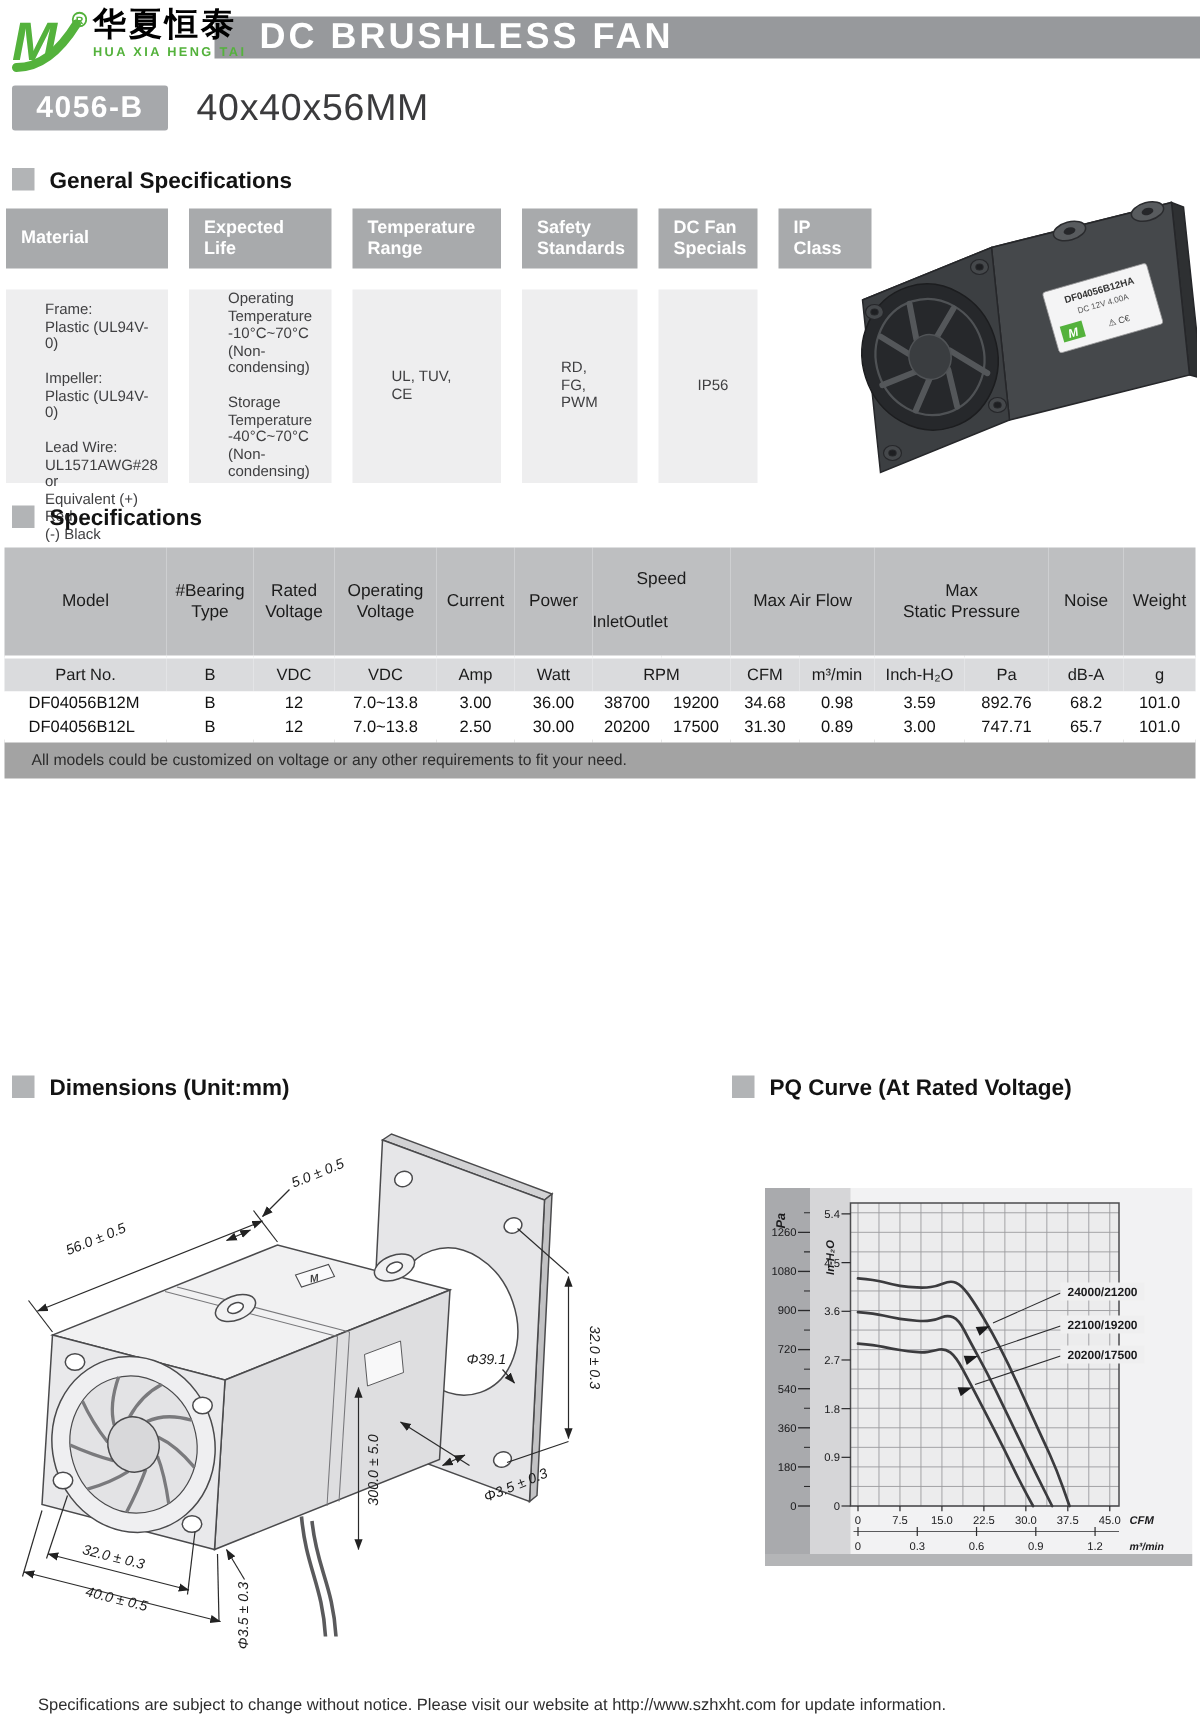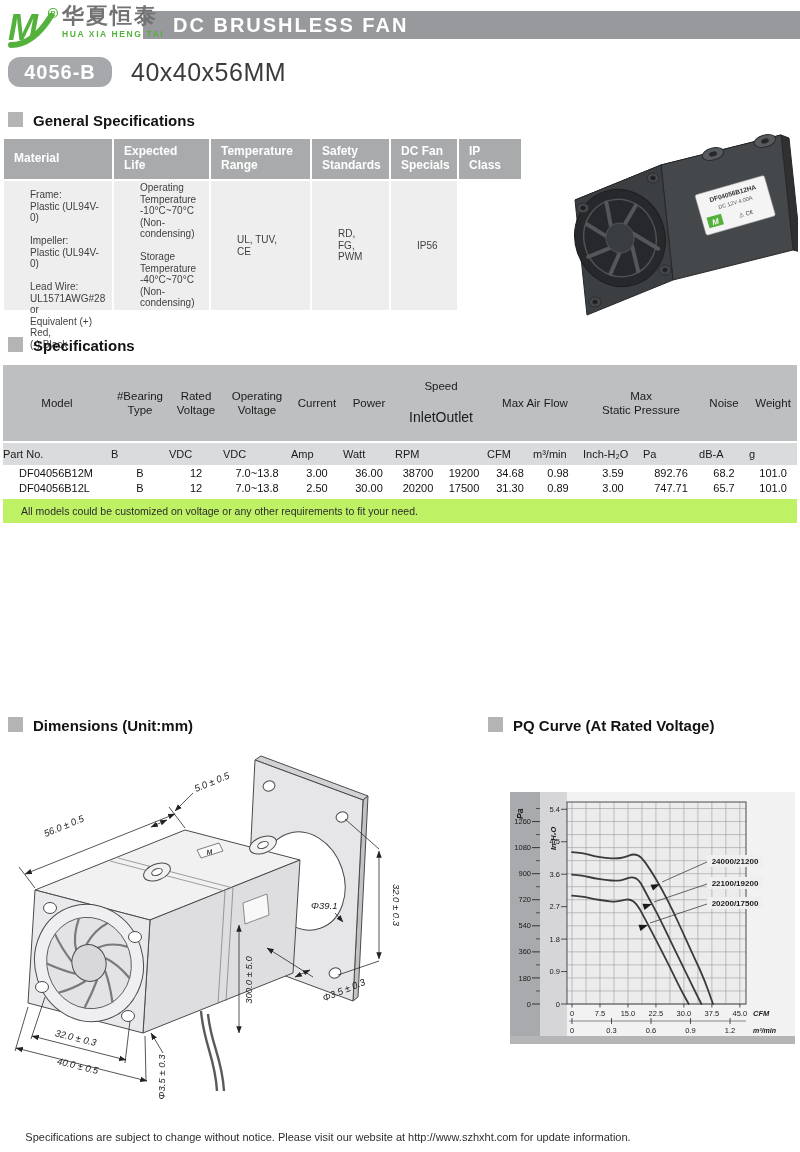--- a/index.html
+++ b/index.html
@@ -3,53 +3,53 @@
 <meta charset="utf-8">
 <style>
   *{margin:0;padding:0;box-sizing:border-box}
   html,body{background:#fff}
   body{font-family:"Liberation Sans",sans-serif;color:#222}
   #page{position:relative;width:800px;height:1152px;background:#fff;overflow:hidden}
   .abs{position:absolute}
 
   
   .banner{left:143px;top:11px;width:657px;height:28px;background:#97999C;color:#fff;
-    font-size:20px;font-weight:bold;letter-spacing:2px;line-height:28px;padding-left:30px}
+    font-size:24px;font-weight:bold;letter-spacing:2px;line-height:28px;padding-left:30px}
   .logo-wrap{left:6px;top:4px;display:flex;align-items:flex-start}
   .logo-text{margin-left:4px}
-  .logo-cn{font-size:22px;font-weight:bold;color:#737373;letter-spacing:2px;line-height:24px}
+  .logo-cn{font-size:22px;font-weight:bold;color:#000000;letter-spacing:2px;line-height:24px}
   .logo-en{font-size:8.5px;font-weight:bold;color:#54B23C;letter-spacing:1.6px;margin-top:1px}
-  .model-badge{left:8px;top:57px;width:104px;height:30px;background:#A6A8AB;border-radius:12px;
+  .model-badge{left:8px;top:57px;width:104px;height:30px;background:#A6A8AB;border-radius:2px;
     color:#fff;font-size:20px;font-weight:bold;text-align:center;line-height:30px;letter-spacing:1px}
   .size-label{left:131px;top:57px;height:30px;line-height:30px;font-size:25px;color:#3B3B3D;letter-spacing:0.5px}
 
   
   .sect{display:flex;align-items:flex-start}
   .bullet{width:15px;height:15px;background:#B2B4B6;margin-right:10px;flex:0 0 auto}
   .stitle{font-weight:bold;font-size:15px;color:#131313}
 
   
   .gtable{left:4px;top:139px;display:grid;grid-template-columns:108px 95px 99px 77px 66px 62px;
-    grid-auto-rows:auto;gap:2px;width:522px}
+    grid-auto-rows:auto;gap:14px;width:522px}
   .gth{background:#A8AAAC;color:#fff;font-size:12px;font-weight:bold;padding:4px 10px;height:40px;
     display:flex;align-items:center;line-height:1.15}
   .gtd{background:#EEEEEF;color:#3F3F41;font-size:10px;line-height:11.5px;padding:8px 26px;height:129px;
     white-space:pre-line;display:flex;align-items:center}
   .gtd.top{align-items:flex-start}
 
   
   .stable{left:3px;top:365px;width:794px;border-collapse:collapse;table-layout:fixed}
   .stable th{font-weight:normal;color:#1b1b1b;font-size:11.5px;background:#BEBFC1;height:44px;
     vertical-align:middle;text-align:center;white-space:pre-line;line-height:1.25;border-bottom:2px solid #fff}
-  .stable .units td{background:#DADBDD;font-size:11px;height:23px;color:#1b1b1b}
+  .stable .units td{background:#DADBDD;font-size:11px;height:23px;text-align:center;color:#1b1b1b}
   .stable tbody td{font-size:11px;height:16px;text-align:center;color:#111;background:#fff}
   .stable tbody td.pn{text-align:left;padding-left:16px}
-  .stable .noterow td{background:#bef264;border-top:3px solid #fff;font-size:10.5px;text-align:left;
+  .stable .noterow td{background:#a3a3a3;border-top:3px solid #fff;font-size:10.5px;text-align:left;
     padding:6px 18px 6px 18px;color:#2c2c2c}
-  .subhead{display:flex;justify-content:center;font-size:14px;margin-top:1px}
+  .subhead{display:flex;justify-content:flex-start;font-size:11px;margin-top:1px}
 
   
   .footer{left:0;top:1131px;width:656px;text-align:center;font-size:11px;color:#2E2E2E}
 
   svg text{font-family:"Liberation Sans",sans-serif}
 </style>
 </head>
 <body>
 
 <div id="page">

